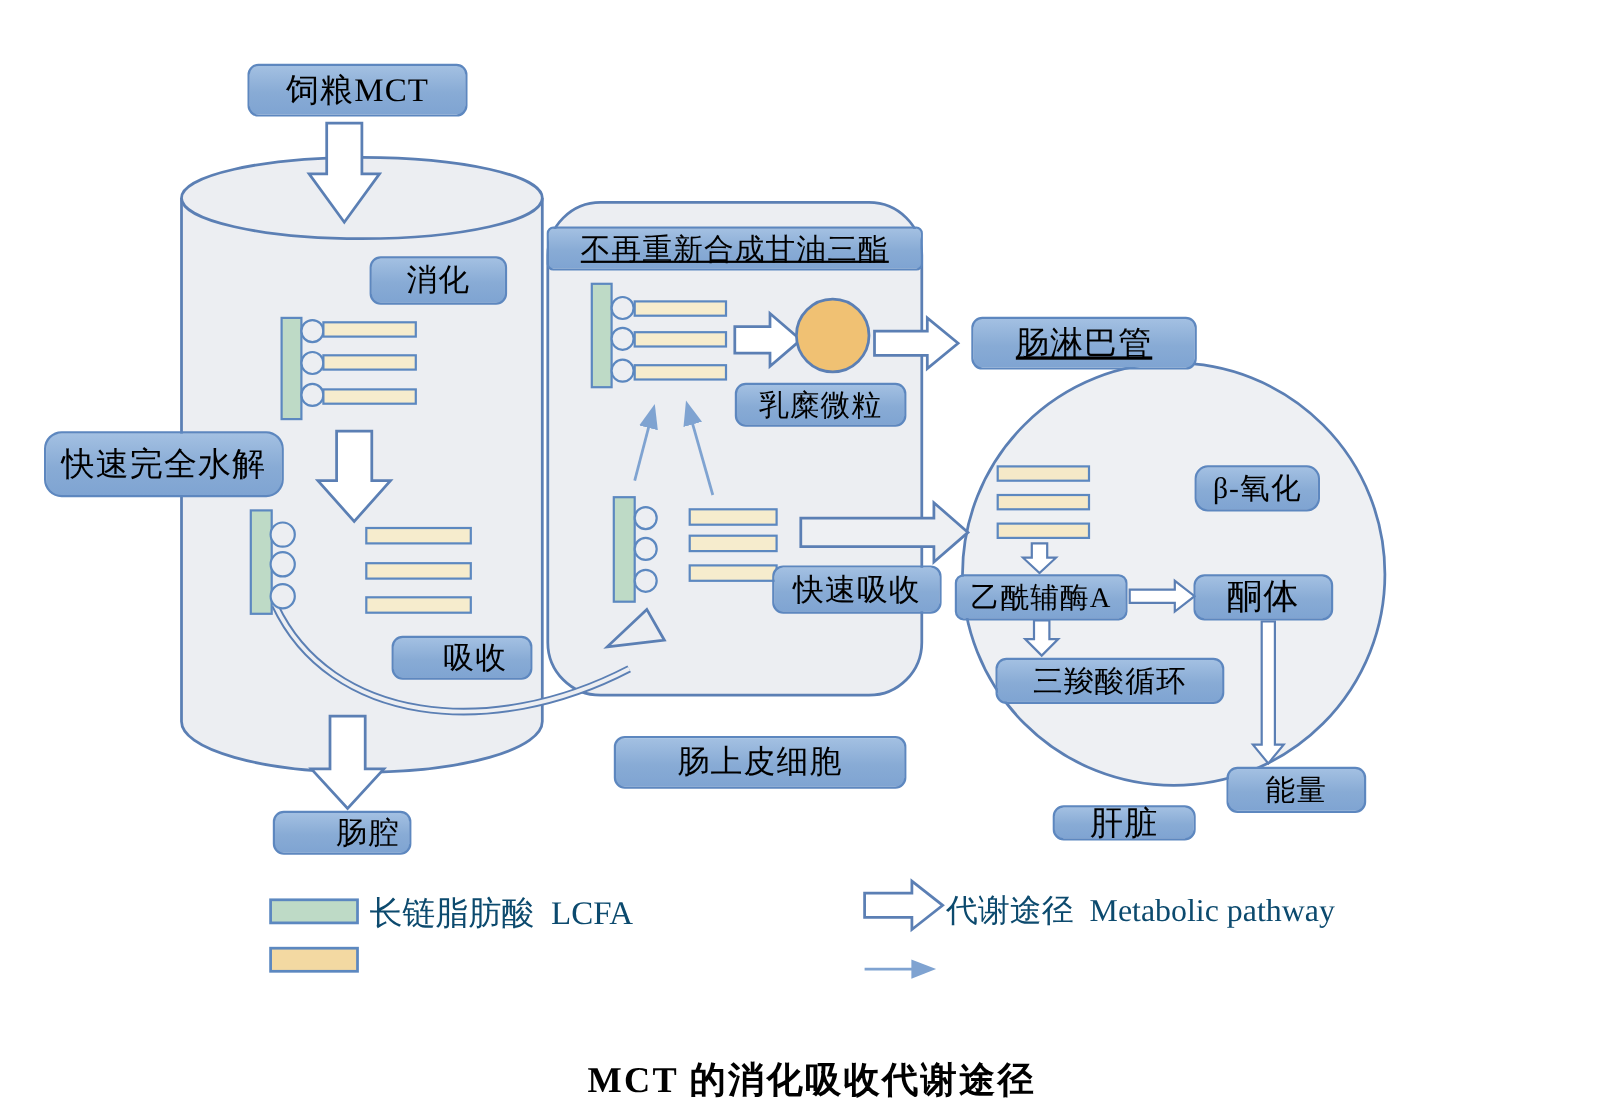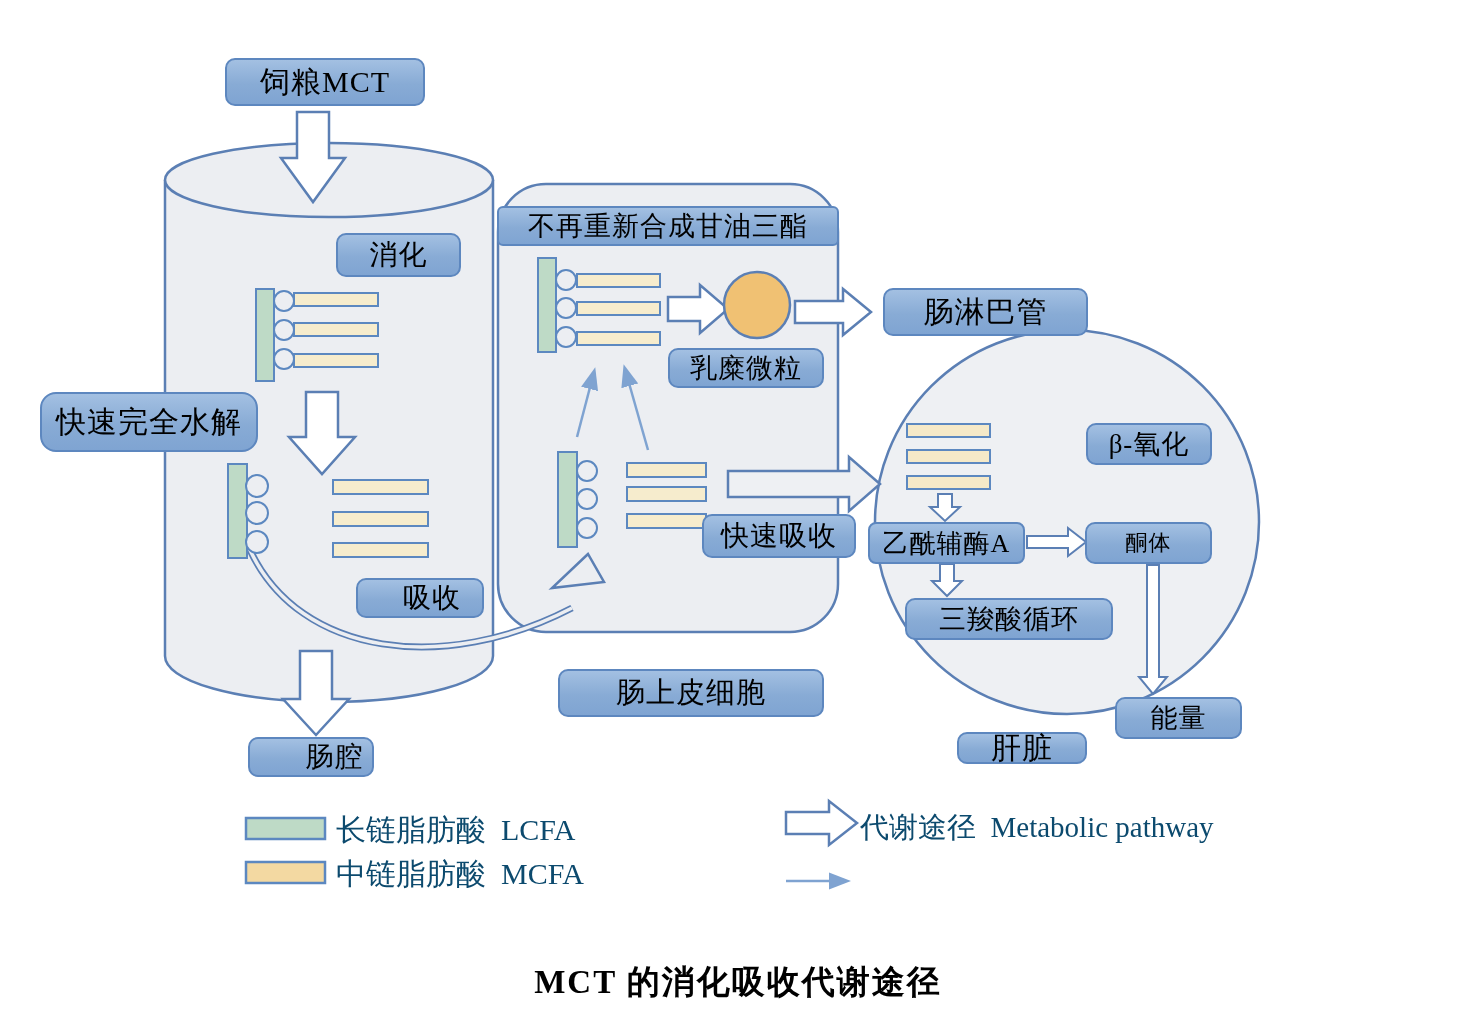--- a/index.html
+++ b/index.html
@@ -119,41 +119,40 @@
   <div class="box" style="left:225px;top:58px;width:200px;height:48px;font-size:30px;">饲粮MCT</div>
 
   <div class="box" style="left:336px;top:233px;width:125px;height:44px;font-size:28px;">消化</div>
 
   <div class="box" style="left:40px;top:392px;width:218px;height:60px;font-size:30px;border-radius:16px;">快速完全水解</div>
 
   <div class="box" style="left:356px;top:578px;width:128px;height:40px;font-size:28px;padding-left:24px;">吸收</div>
 
   <div class="box" style="left:248px;top:737px;width:126px;height:40px;font-size:28px;padding-left:47px;">肠腔</div>
 
-  <div class="box" style="left:497px;top:206px;width:342px;height:40px;font-size:27px;border-radius:6px;">不再重新合成甘油三酯</div>
+  <div class="box" style="left:497px;top:206px;width:342px;height:40px;font-size:27px;border-radius:6px;text-decoration:underline;">不再重新合成甘油三酯</div>
 
   <div class="box" style="left:668px;top:348px;width:156px;height:40px;font-size:27px;">乳糜微粒</div>
 
-  <div class="box" style="left:883px;top:288px;width:205px;height:48px;font-size:30px;">肠淋巴管</div>
+  <div class="box" style="left:883px;top:288px;width:205px;height:48px;font-size:30px;text-decoration:underline;">肠淋巴管</div>
 
   <div class="box" style="left:702px;top:514px;width:154px;height:44px;font-size:28px;">快速吸收</div>
 
   <div class="box" style="left:558px;top:669px;width:266px;height:48px;font-size:29px;">肠上皮细胞</div>
 
-  <div class="box" style="left:1086px;top:423px;width:126px;height:42px;font-size:27px;">β-氧化</div>
+  <div class="box" style="left:1086px;top:423px;width:114px;height:42px;font-size:27px;border-radius:12px;">β-氧化</div>
 
   <div class="box" style="left:868px;top:522px;width:157px;height:42px;font-size:26px;border-radius:8px;">乙酰辅酶A</div>
 
-  <div class="box" style="left:1085px;top:522px;width:127px;height:42px;font-size:22px;">酮体</div>
+  <div class="box" style="left:1085px;top:522px;width:127px;height:42px;font-size:32px;">酮体</div>
 
   <div class="box" style="left:905px;top:598px;width:208px;height:42px;font-size:27px;text-align:right;">三羧酸循环</div>
 
   <div class="box" style="left:1115px;top:697px;width:127px;height:42px;font-size:27px;">能量</div>
 
   <div class="box" style="left:957px;top:732px;width:130px;height:32px;font-size:30px;">肝脏</div>
 
   <div class="lbl" style="left:336px;top:810px;font-size:30px;">长链脂肪酸  LCFA</div>
-  <div class="lbl" style="left:336px;top:854px;font-size:30px;">中链脂肪酸  MCFA</div>
   <div class="lbl" style="left:860px;top:808px;font-size:29px;">代谢途径  Metabolic pathway</div>
 
   <div id="title">MCT 的消化吸收代谢途径</div>
 
 </div>
 
 </body></html>

